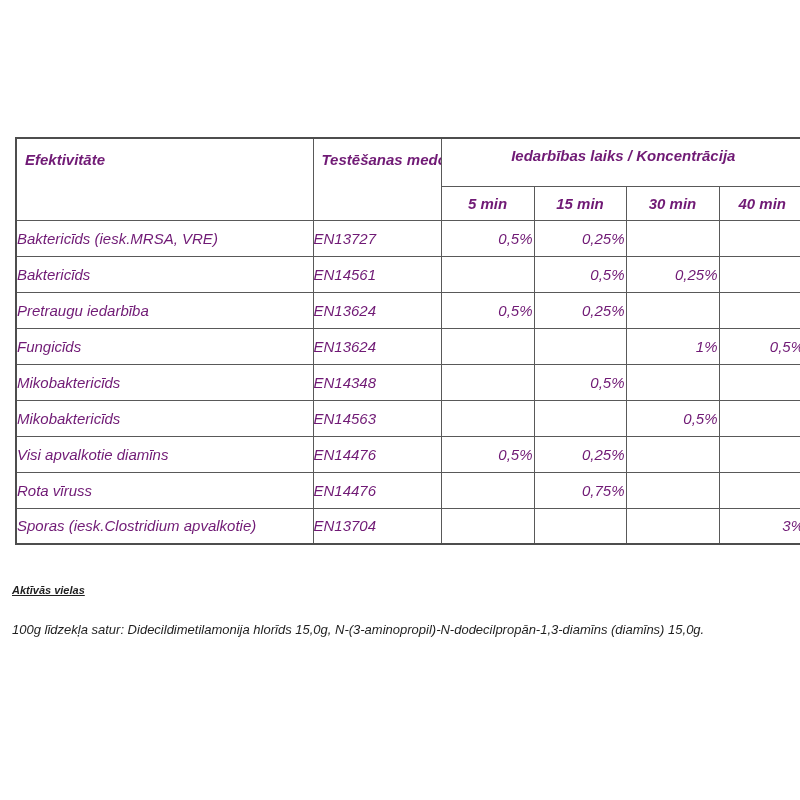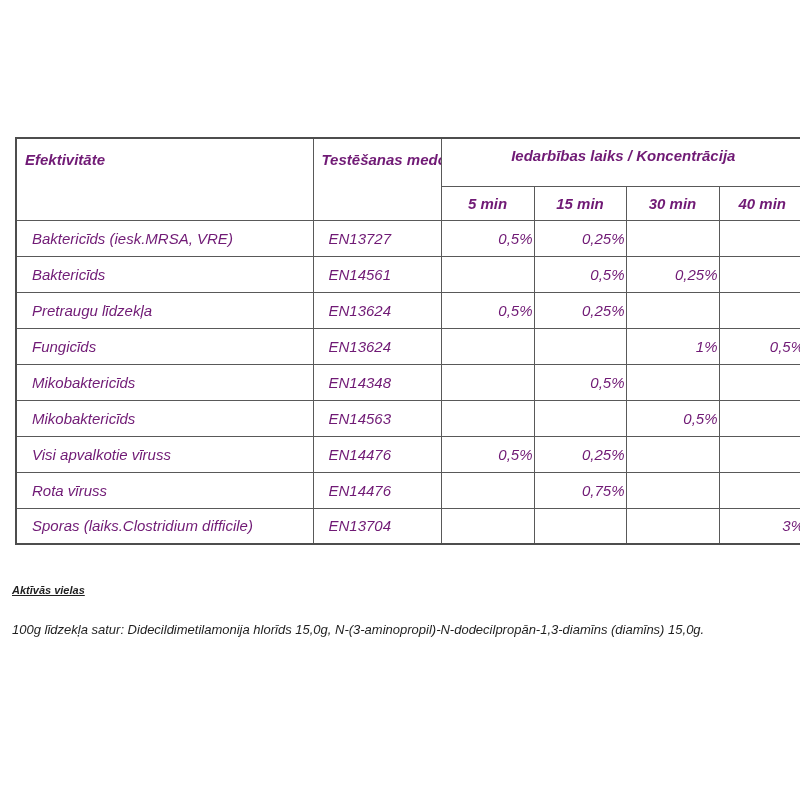--- a/index.html
+++ b/index.html
@@ -54,21 +54,21 @@
     padding-top: 8px;
     font-weight: bold;
   }
   th.c-sub {
     vertical-align: middle;
     font-weight: bold;
   }
   td.name-cell, td.method-cell {
     text-align: left;
     vertical-align: middle;
-    padding: 0 15px;
+    padding: 0 0;
   }
   td.value-cell {
     text-align: right;
     vertical-align: middle;
   }
   .footer-title {
     position: absolute;
     left: 12px;
     top: 584px;
     font-size: 11px;
@@ -127,21 +127,21 @@
       </tr>
       <tr>
         <td class="name-cell">Baktericīds</td>
         <td class="method-cell">EN14561</td>
         <td class="value-cell"></td>
         <td class="value-cell">0,5%</td>
         <td class="value-cell">0,25%</td>
         <td class="value-cell"></td>
       </tr>
       <tr>
-        <td class="name-cell">Pretraugu līdzekļa</td>
+        <td class="name-cell">Pretraugu iedarbība</td>
         <td class="method-cell">EN13624</td>
         <td class="value-cell">0,5%</td>
         <td class="value-cell">0,25%</td>
         <td class="value-cell"></td>
         <td class="value-cell"></td>
       </tr>
       <tr>
         <td class="name-cell">Fungicīds</td>
         <td class="method-cell">EN13624</td>
         <td class="value-cell"></td>
@@ -159,37 +159,37 @@
       </tr>
       <tr>
         <td class="name-cell">Mikobaktericīds</td>
         <td class="method-cell">EN14563</td>
         <td class="value-cell"></td>
         <td class="value-cell"></td>
         <td class="value-cell">0,5%</td>
         <td class="value-cell"></td>
       </tr>
       <tr>
-        <td class="name-cell">Visi apvalkotie vīruss</td>
+        <td class="name-cell">Visi apvalkotie diamīns</td>
         <td class="method-cell">EN14476</td>
         <td class="value-cell">0,5%</td>
         <td class="value-cell">0,25%</td>
         <td class="value-cell"></td>
         <td class="value-cell"></td>
       </tr>
       <tr>
         <td class="name-cell">Rota vīruss</td>
         <td class="method-cell">EN14476</td>
         <td class="value-cell"></td>
         <td class="value-cell">0,75%</td>
         <td class="value-cell"></td>
         <td class="value-cell"></td>
       </tr>
       <tr>
-        <td class="name-cell">Sporas (laiks.Clostridium difficile)</td>
+        <td class="name-cell">Sporas (iesk.Clostridium apvalkotie)</td>
         <td class="method-cell">EN13704</td>
         <td class="value-cell"></td>
         <td class="value-cell"></td>
         <td class="value-cell"></td>
         <td class="value-cell">3%</td>
       </tr>
     </tbody>
   </table>
 
   <div class="footer-title">Aktīvās vielas</div>

